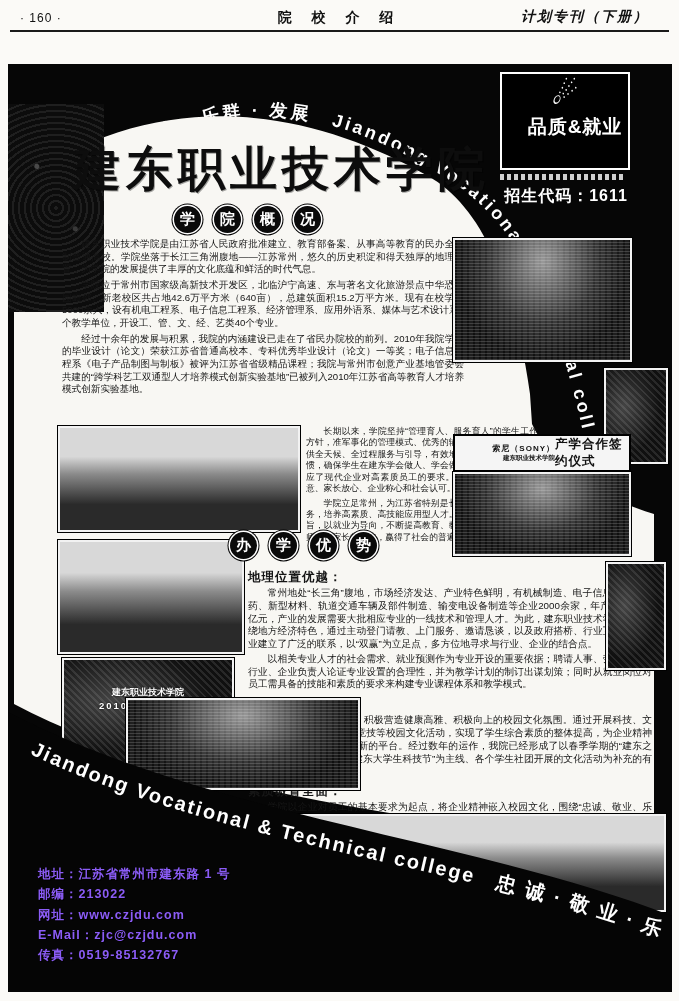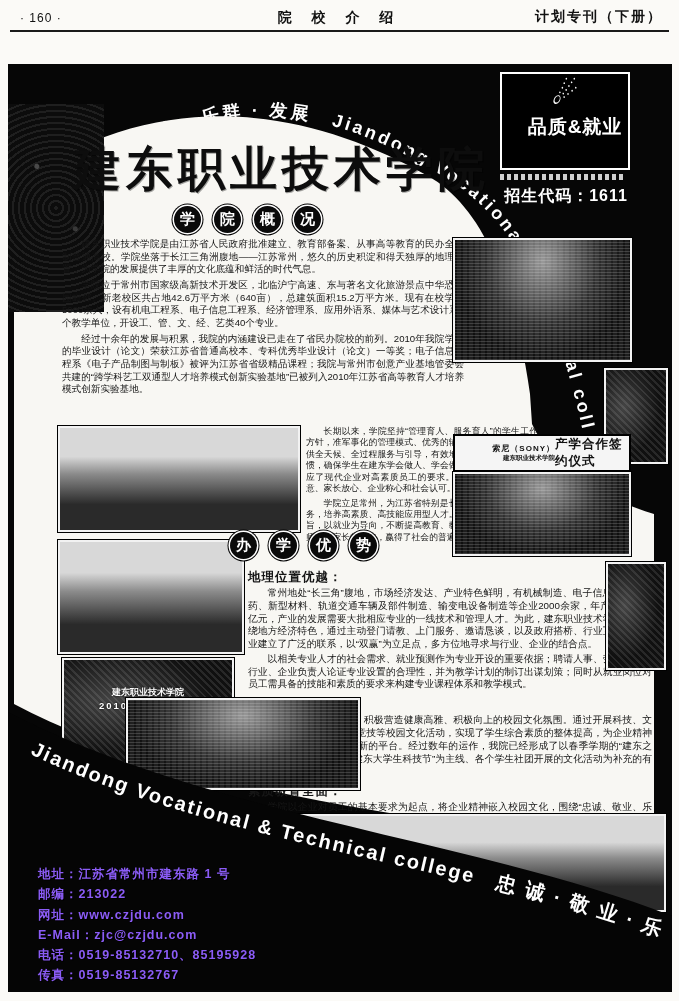--- a/index.html
+++ b/index.html
@@ -2,21 +2,21 @@
 <html><head>
 <meta charset="utf-8">
 <style>
   html,body{margin:0;padding:0;background:#e9e7e2;}
   .page{position:relative;width:679px;height:1001px;margin:0 auto;background:#fbfaf7;
         font-family:"Liberation Sans","DejaVu Sans",sans-serif;color:#111;overflow:hidden;}
   
   .jheader{position:absolute;left:10px;top:6px;width:659px;height:24px;border-bottom:2px solid #1a1a1a;}
   .jheader .pgno{position:absolute;left:10px;top:5px;font-size:12px;letter-spacing:1px;}
   .jheader .sec{position:absolute;left:0;right:0;top:3px;text-align:center;font-size:14px;font-weight:bold;letter-spacing:8px;}
-  .jheader .jrn{position:absolute;right:6px;top:2px;font-size:14px;font-weight:bold;
+  .jheader .jrn{position:absolute;right:20px;top:2px;font-size:14px;font-weight:bold;font-style:italic;
                 font-family:"Liberation Serif","DejaVu Serif",serif;letter-spacing:2px;}
   
   .ad{position:absolute;left:8px;top:64px;width:664px;height:928px;background:#060606;overflow:hidden;}
   .ad svg{position:absolute;left:0;top:0;}
   .layer{position:absolute;}
   
   .photo{position:absolute;background-color:#1e1e1e;
      background-image:
        radial-gradient(ellipse at 50% 18%,rgba(255,255,255,.55),rgba(255,255,255,.12) 45%,transparent 70%),
        repeating-linear-gradient(0deg,rgba(255,255,255,.16) 0 1px,transparent 1px 3px),
@@ -193,21 +193,18 @@
       <div class="row">
         <span>邮编：</span><span>213022</span>
       </div>
       <div class="row">
         <span>网址：</span><span>www.czjdu.com</span>
       </div>
       <div class="row">
         <span>E-Mail：</span><span>zjc@czjdu.com</span>
       </div>
       <div class="row">
-        <span>电话：</span><span>0519-85132710、85195928</span>
-      </div>
-      <div class="row">
         <span>传真：</span><span>0519-85132767</span>
       </div>
     </div>
 
   </div>
 </div>
 
 </body></html>

